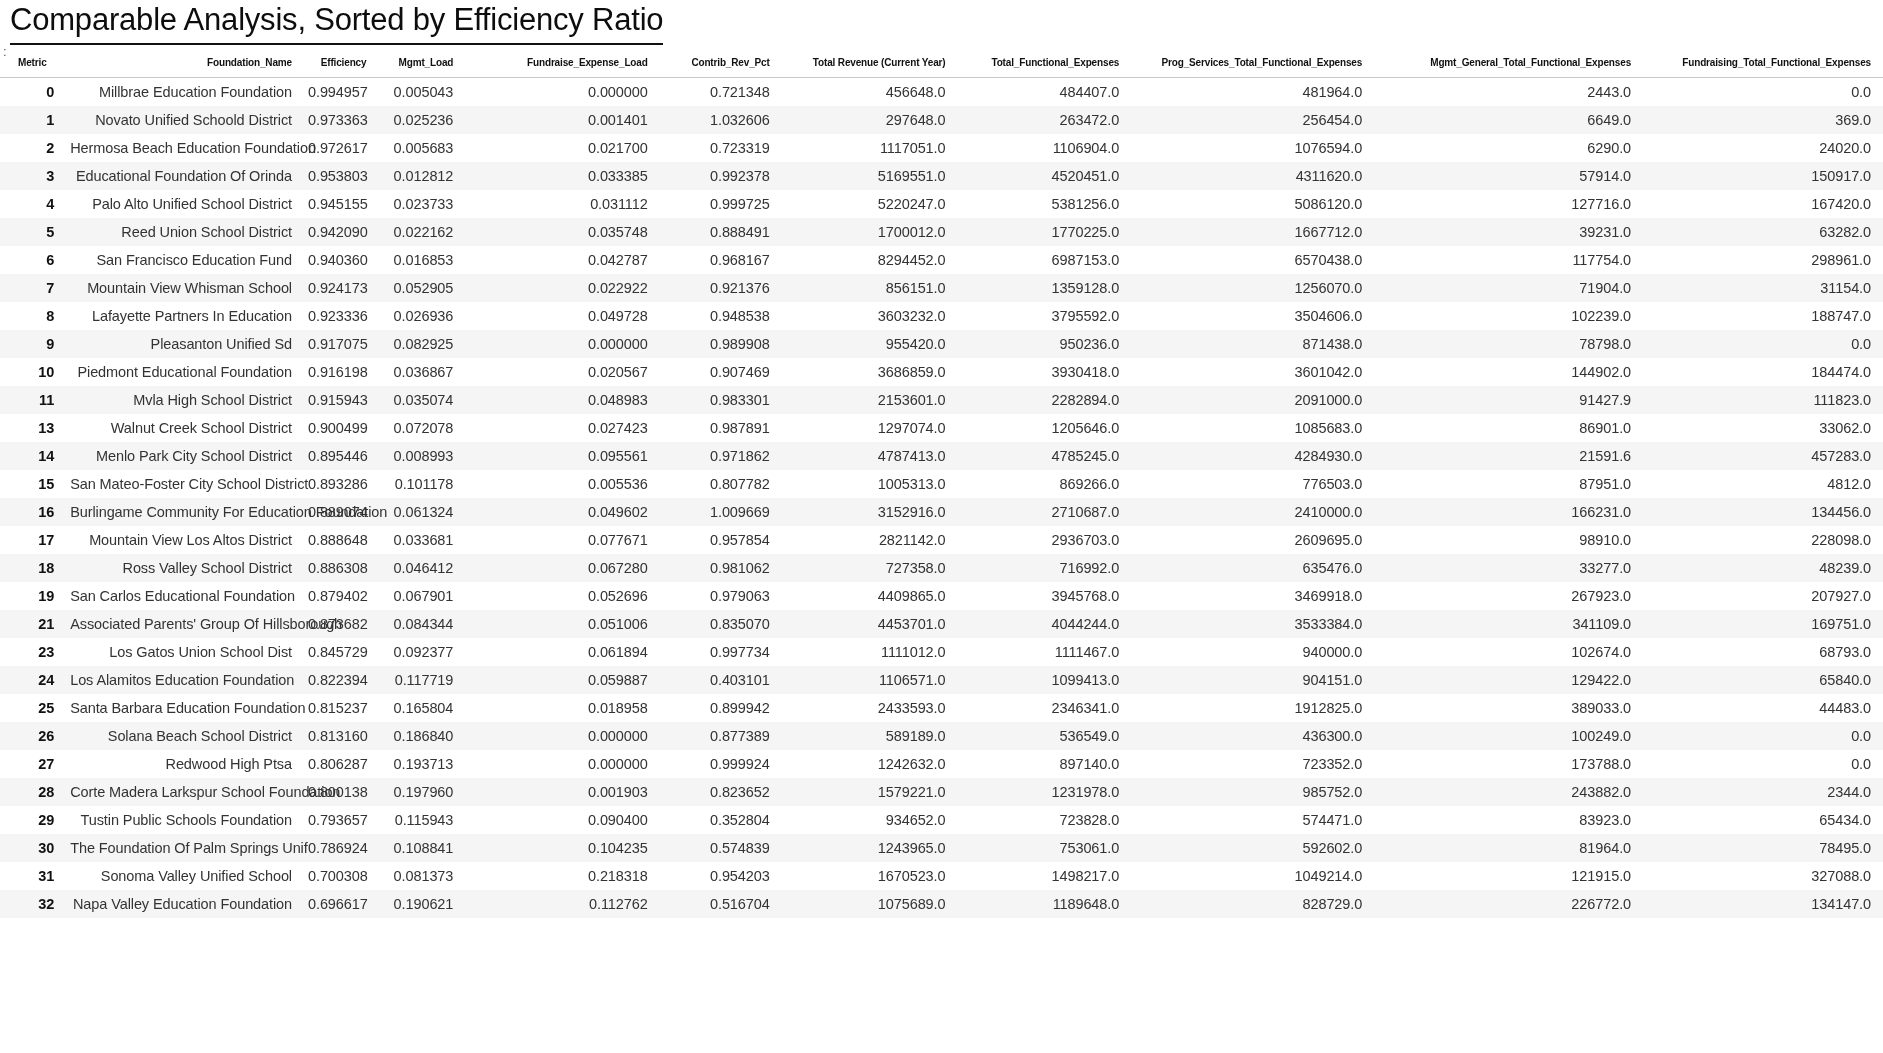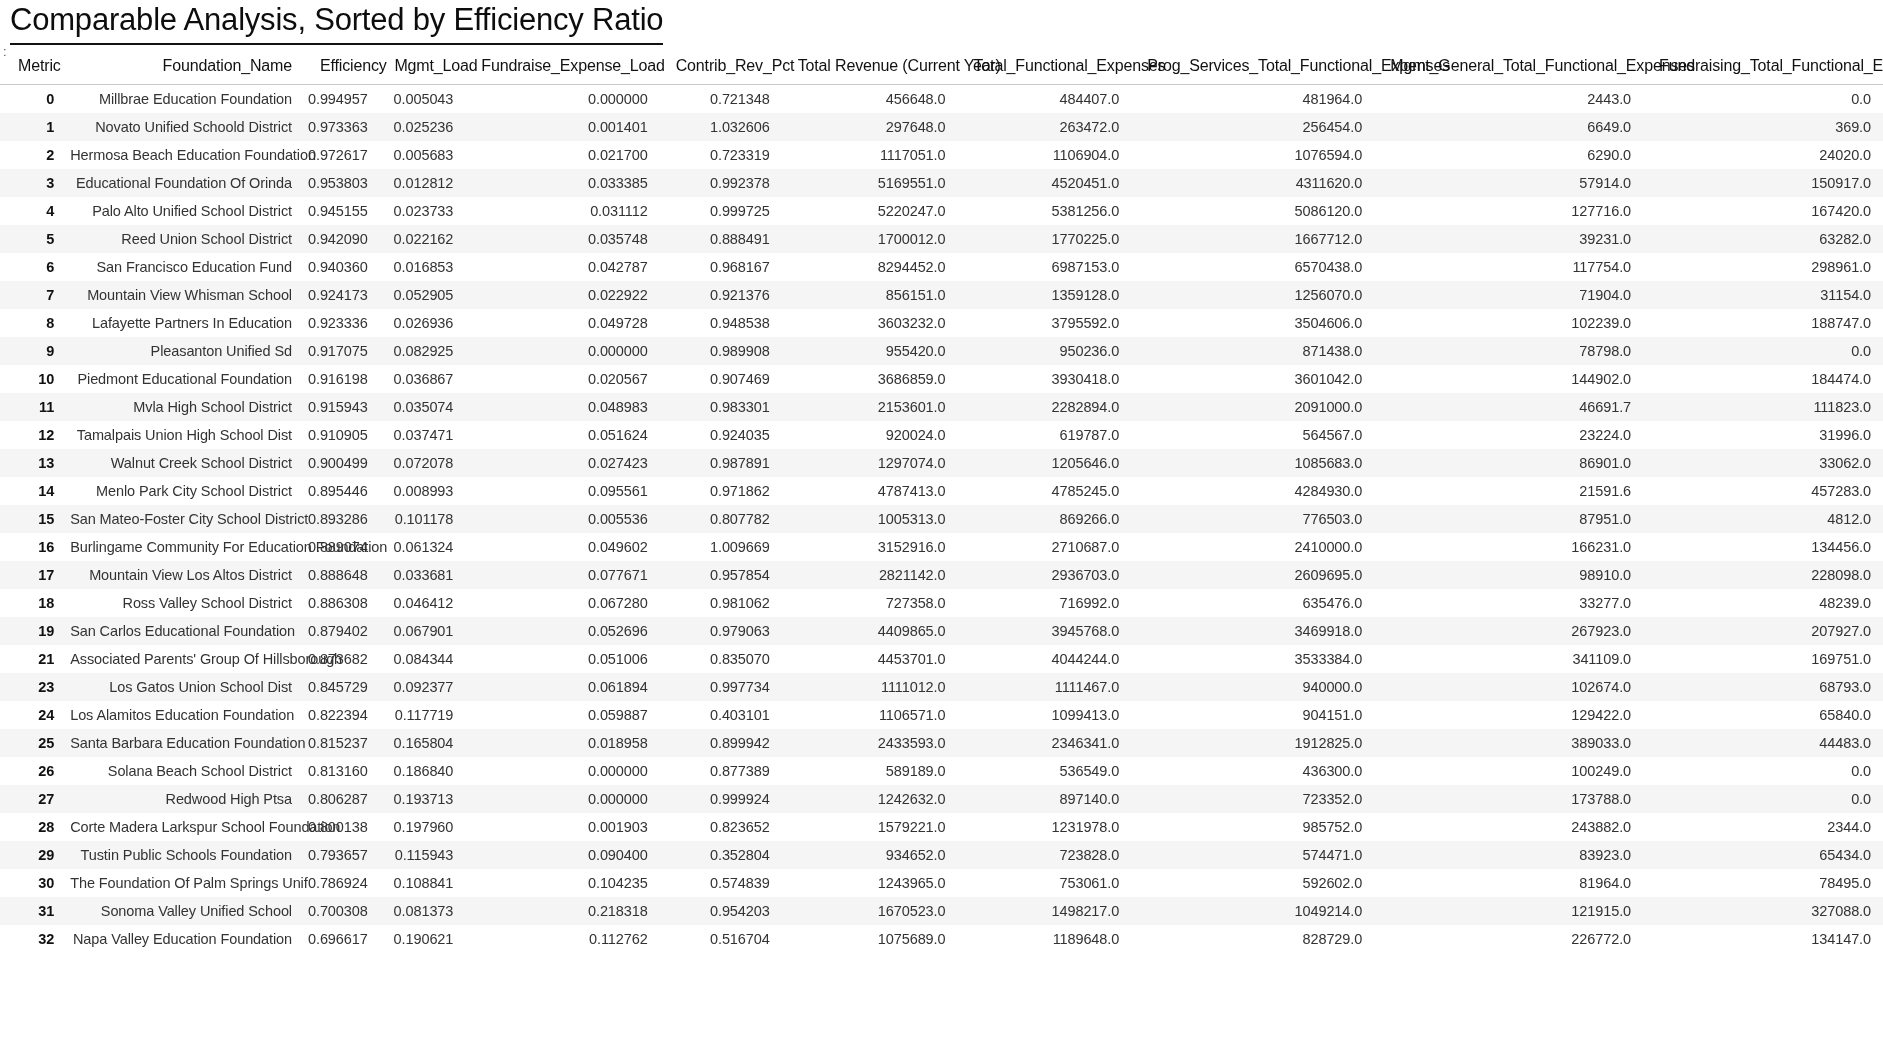--- a/index.html
+++ b/index.html
@@ -40,22 +40,22 @@
     width: 1883px;
     overflow: hidden;
   }
   table.df {
     border-collapse: collapse;
     width: 1883px;
     table-layout: fixed;
     font-size: 14.5px;
   }
   table.df thead th {
-    font-weight: normal;
-    font-size: 16px;
+    font-weight: bold;
+    font-size: 10px;
     color: #111111;
     text-align: right;
     vertical-align: bottom;
     padding: 4px 12px 9px 16px;
     border-bottom: 1.3px solid #c9c9c9;
     white-space: nowrap;
     background: #ffffff;
     letter-spacing: -0.15px;
   }
   table.df thead th.c-metric {
@@ -290,35 +290,22 @@
           <tr>
             <td class="idx">11</td>
             <td>Mvla High School District</td>
             <td>0.915943</td>
             <td>0.035074</td>
             <td>0.048983</td>
             <td>0.983301</td>
             <td>2153601.0</td>
             <td>2282894.0</td>
             <td>2091000.0</td>
-            <td>46691.7</td>
+            <td>91427.9</td>
             <td>111823.0</td>
-          </tr>
-          <tr>
-            <td class="idx">12</td>
-            <td>Tamalpais Union High School Dist</td>
-            <td>0.910905</td>
-            <td>0.037471</td>
-            <td>0.051624</td>
-            <td>0.924035</td>
-            <td>920024.0</td>
-            <td>619787.0</td>
-            <td>564567.0</td>
-            <td>23224.0</td>
-            <td>31996.0</td>
           </tr>
           <tr>
             <td class="idx">13</td>
             <td>Walnut Creek School District</td>
             <td>0.900499</td>
             <td>0.072078</td>
             <td>0.027423</td>
             <td>0.987891</td>
             <td>1297074.0</td>
             <td>1205646.0</td>

